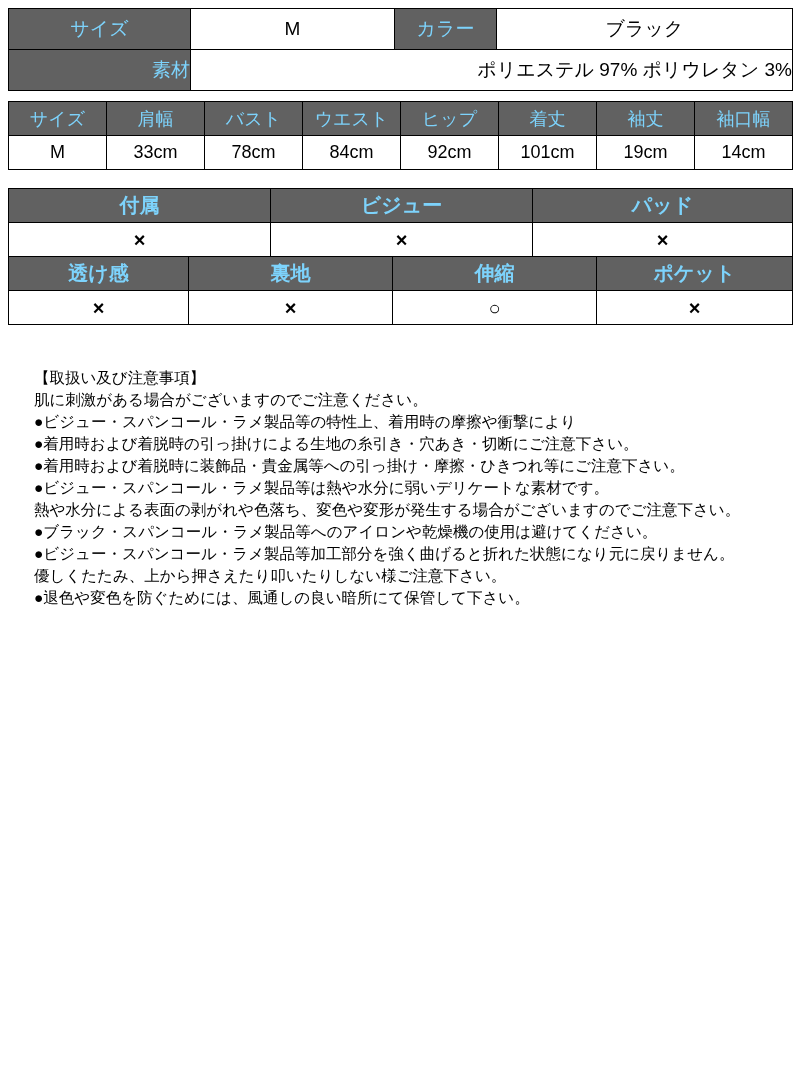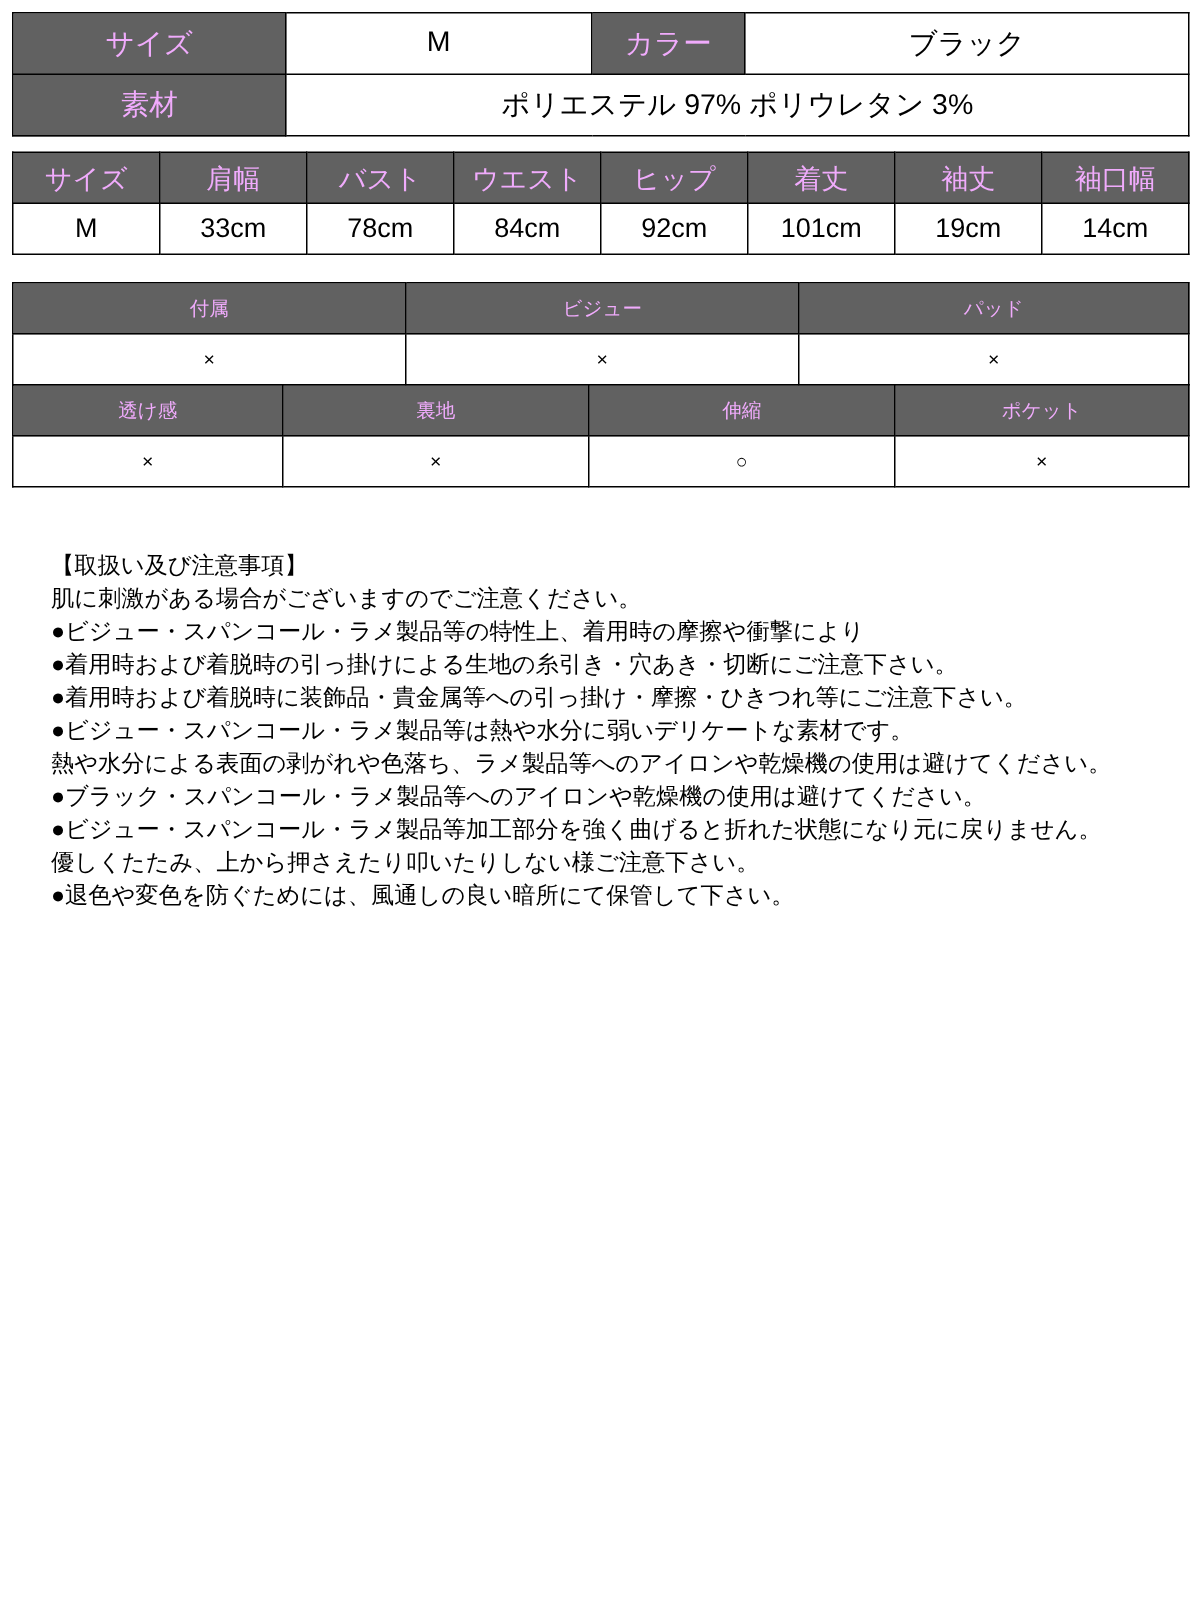--- a/index.html
+++ b/index.html
@@ -30,32 +30,32 @@
     border: 1px solid #000000;
     text-align: center;
     vertical-align: middle;
     font-size: 19px;
     color: #000000;
     background: #ffffff;
     padding: 0;
   }
   td.hd {
     background: #616161;
-    color: #f0abfc;
+    color: #7dd3fc;
     font-weight: normal;
   }
   
   .t-spec td { height: 40px; font-size: 19px; }
-  .t-spec .r2 td { height: 40px; }
+  .t-spec .r2 td { height: 40px; text-align: right; }
   
   .t-size { margin-top: 10px; }
   .t-size td { height: 33px; font-size: 18px; }
   
   .t-attr { margin-top: 18px; }
-  .t-attr td { height: 33px; font-size: 13px; }
+  .t-attr td { height: 33px; font-size: 20px; font-weight: bold; }
   .mark { font-size: 18px; line-height: 1; }
   
   .notes {
     margin-top: 42px;
     padding-left: 26px;
     font-size: 15.5px;
     line-height: 1.42;
     color: #000000;
   }
   .notes div { white-space: nowrap; }
@@ -164,20 +164,20 @@
     </tbody>
   </table>
 
   <div class="notes">
     <div>【取扱い及び注意事項】</div>
     <div>肌に刺激がある場合がございますのでご注意ください。</div>
     <div>●ビジュー・スパンコール・ラメ製品等の特性上、着用時の摩擦や衝撃により</div>
     <div>●着用時および着脱時の引っ掛けによる生地の糸引き・穴あき・切断にご注意下さい。</div>
     <div>●着用時および着脱時に装飾品・貴金属等への引っ掛け・摩擦・ひきつれ等にご注意下さい。</div>
     <div>●ビジュー・スパンコール・ラメ製品等は熱や水分に弱いデリケートな素材です。</div>
-    <div>熱や水分による表面の剥がれや色落ち、ラメ製品等へのアイロンや乾燥機の使用は避けてください。</div>
+    <div>熱や水分による表面の剥がれや色落ち、変色や変形が発生する場合がございますのでご注意下さい。</div>
     <div>●ブラック・スパンコール・ラメ製品等へのアイロンや乾燥機の使用は避けてください。</div>
     <div>●ビジュー・スパンコール・ラメ製品等加工部分を強く曲げると折れた状態になり元に戻りません。</div>
     <div>優しくたたみ、上から押さえたり叩いたりしない様ご注意下さい。</div>
     <div>●退色や変色を防ぐためには、風通しの良い暗所にて保管して下さい。</div>
   </div>
 
 </div>
 
 </body></html>

